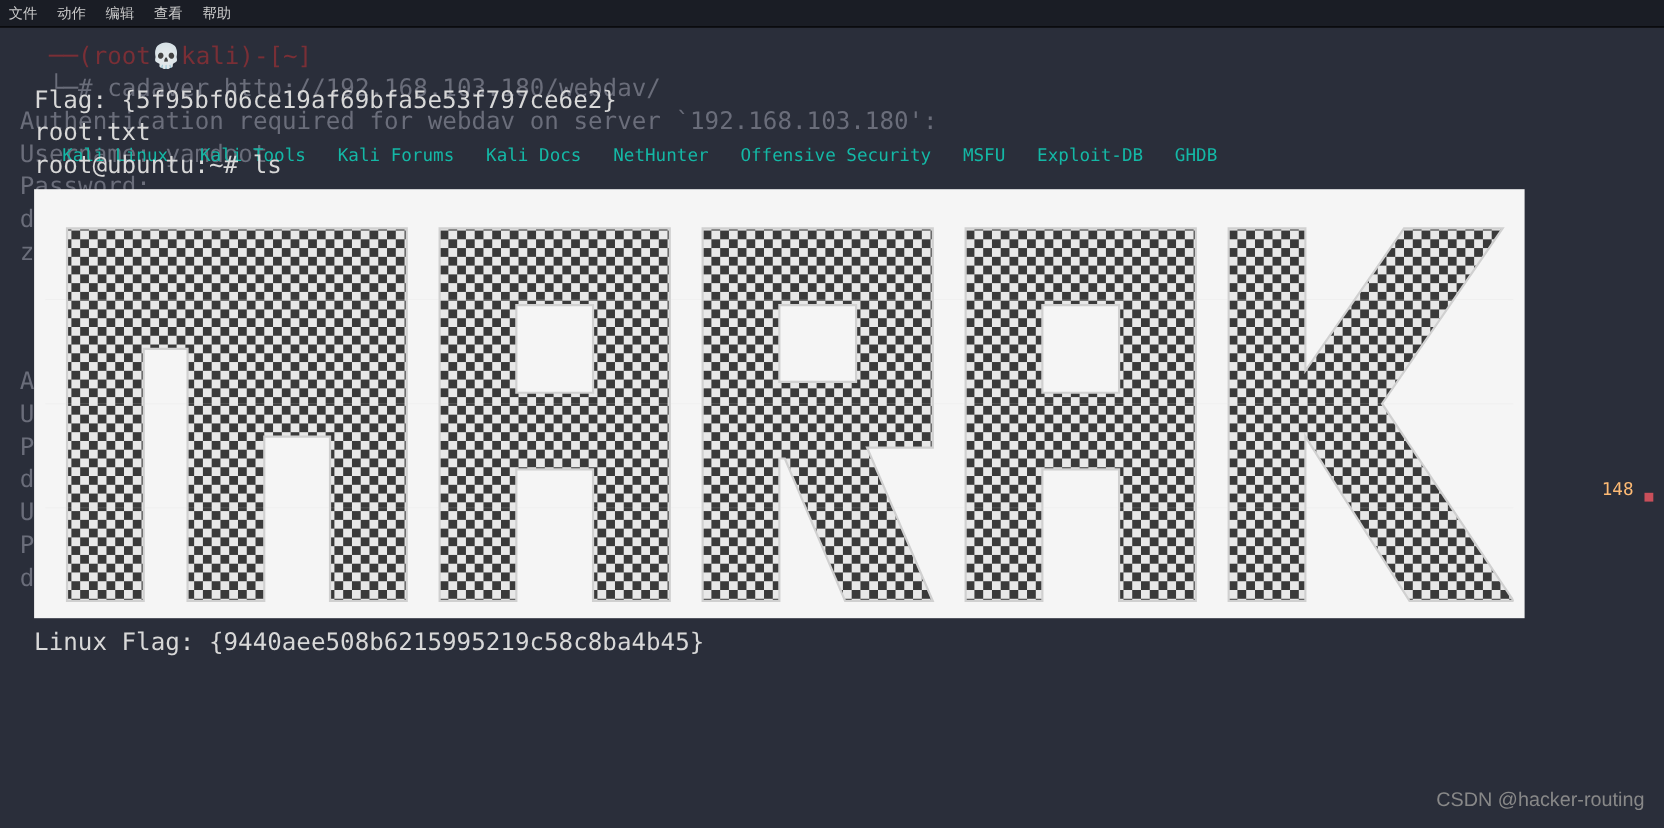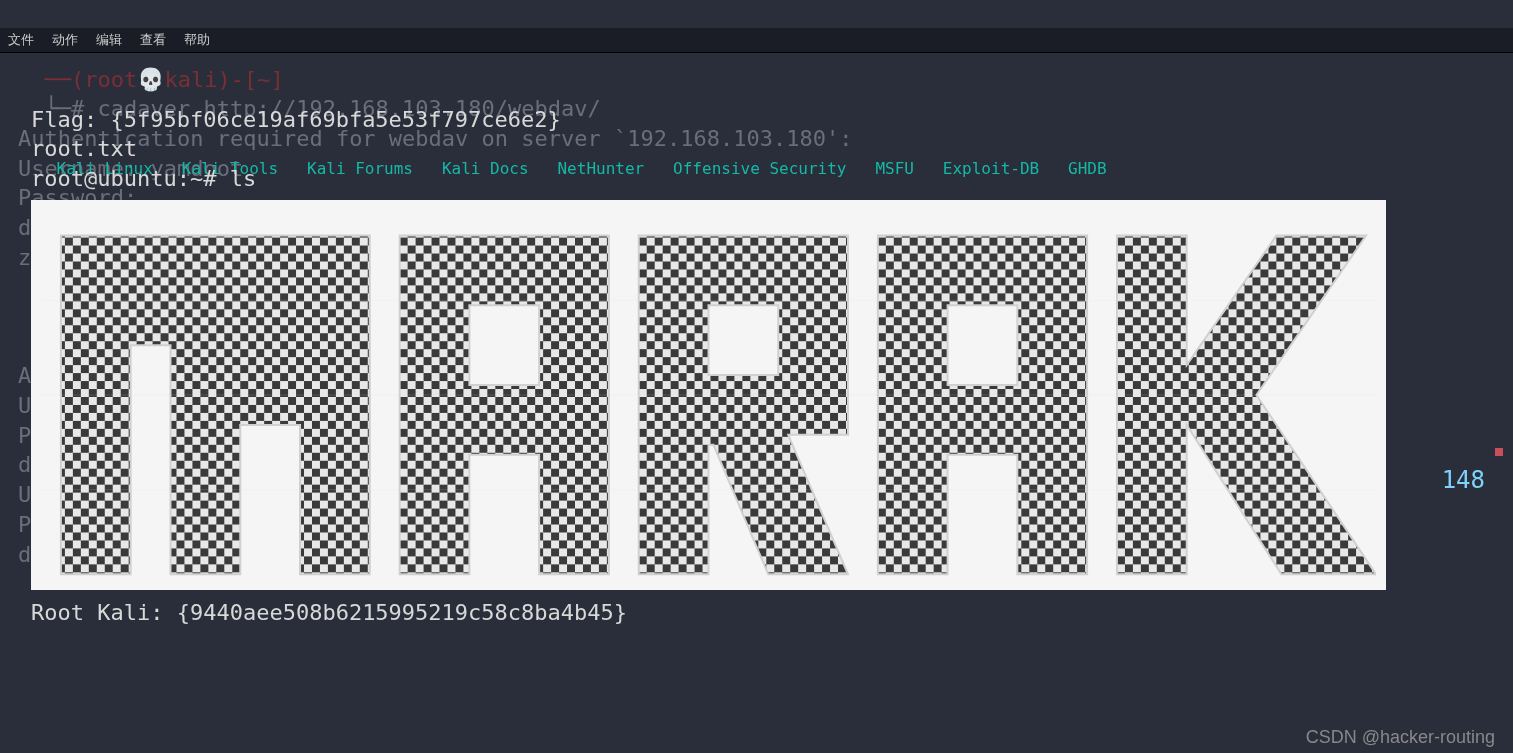--- a/index.html
+++ b/index.html
@@ -16,21 +16,20 @@
     }
     .menubar {
       background: #1a1d25;
       padding: 3px 8px;
       font-size: 13px;
       color: #ccc;
       display: flex;
       gap: 18px;
       font-family: sans-serif;
       border-bottom: 1px solid #000;
-      margin-top: 28px;
     }
     .menubar span { cursor: pointer; }
     .terminal {
       padding: 12px 18px 0 31px;
       position: relative;
     }
     .behind {
       position: absolute;
       top: 0; left: 0;
       padding: 12px 18px;
@@ -58,37 +57,37 @@
       display: flex;
       align-items: center;
       justify-content: flex-start;
       padding: 0 10px;
       font-family: monospace;
     }
     .ascii-art svg { display:block; }
     .side-counter {
       position: absolute;
       right: 28px;
-      top: 464px;
-      color: #7dd3fc;
-      font-size: 24px;
+      top: 434px;
+      color: #fdba74;
+      font-size: 16px;
       z-index: 2;
     }
     .side-dot {
       position: absolute;
       right: 10px;
       top: 448px;
       width: 8px; height: 8px;
       background: #c94f5a;
       z-index: 2;
     }
     .watermark {
       position: absolute;
       right: 18px;
-      bottom: 4px;
+      bottom: 14px;
       color: #888;
       font-size: 18px;
       font-family: sans-serif;
       z-index: 3;
     }
     .cursor-box {
       display:inline-block;
       width:12px; height:20px;
       border:1px solid #888;
       vertical-align: text-bottom;
@@ -144,21 +143,21 @@
 
         <g stroke="#ddd" stroke-width="0.5" opacity="0.35">
           <line x1="0" y1="95" x2="1340" y2="95"></line>
           <line x1="0" y1="190" x2="1340" y2="190"></line>
           <line x1="0" y1="285" x2="1340" y2="285"></line>
         </g>
       </svg>
     </div>
 
     <div class="line"></div>
-    <div class="line">Root Kali: {9440aee508b6215995219c58c8ba4b45}</div>
+    <div class="line">Linux Flag: {9440aee508b6215995219c58c8ba4b45}</div>
     <div class="line"></div>
   </div>
 
 </div>
 
 <div class="side-counter">148</div>
 <div class="side-dot"></div>
 
 <div class="watermark">CSDN @hacker-routing</div>
 

